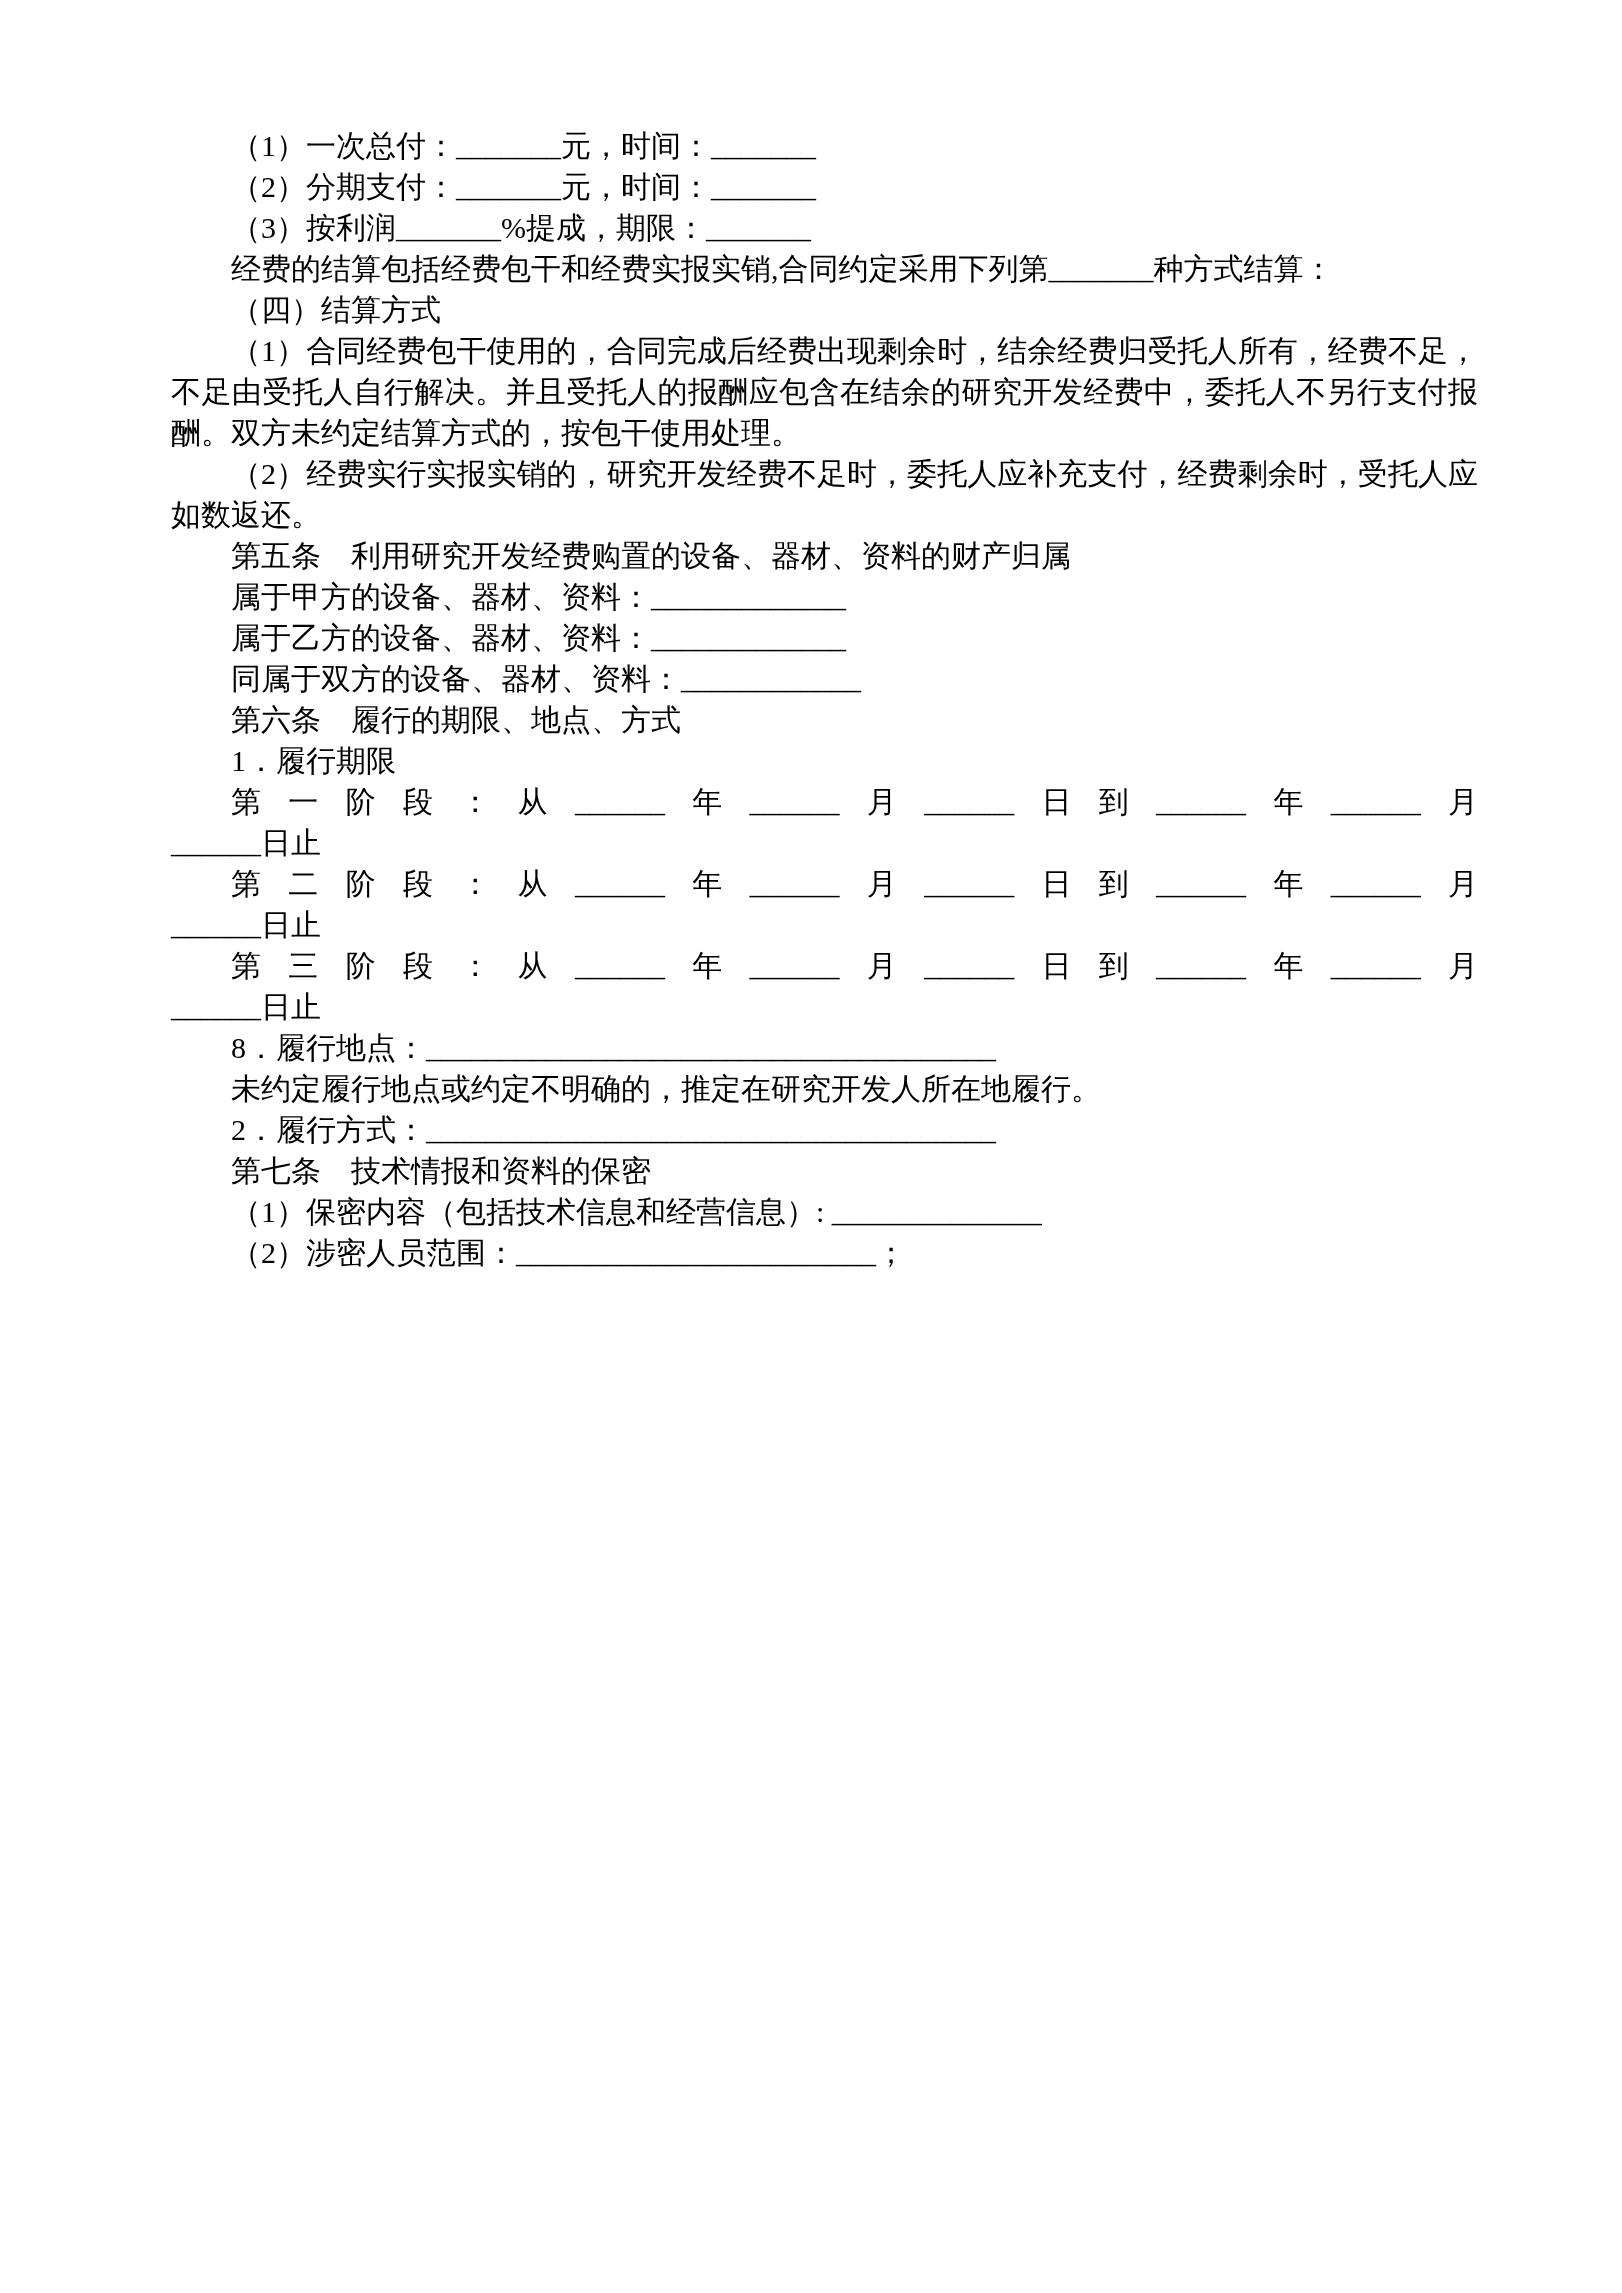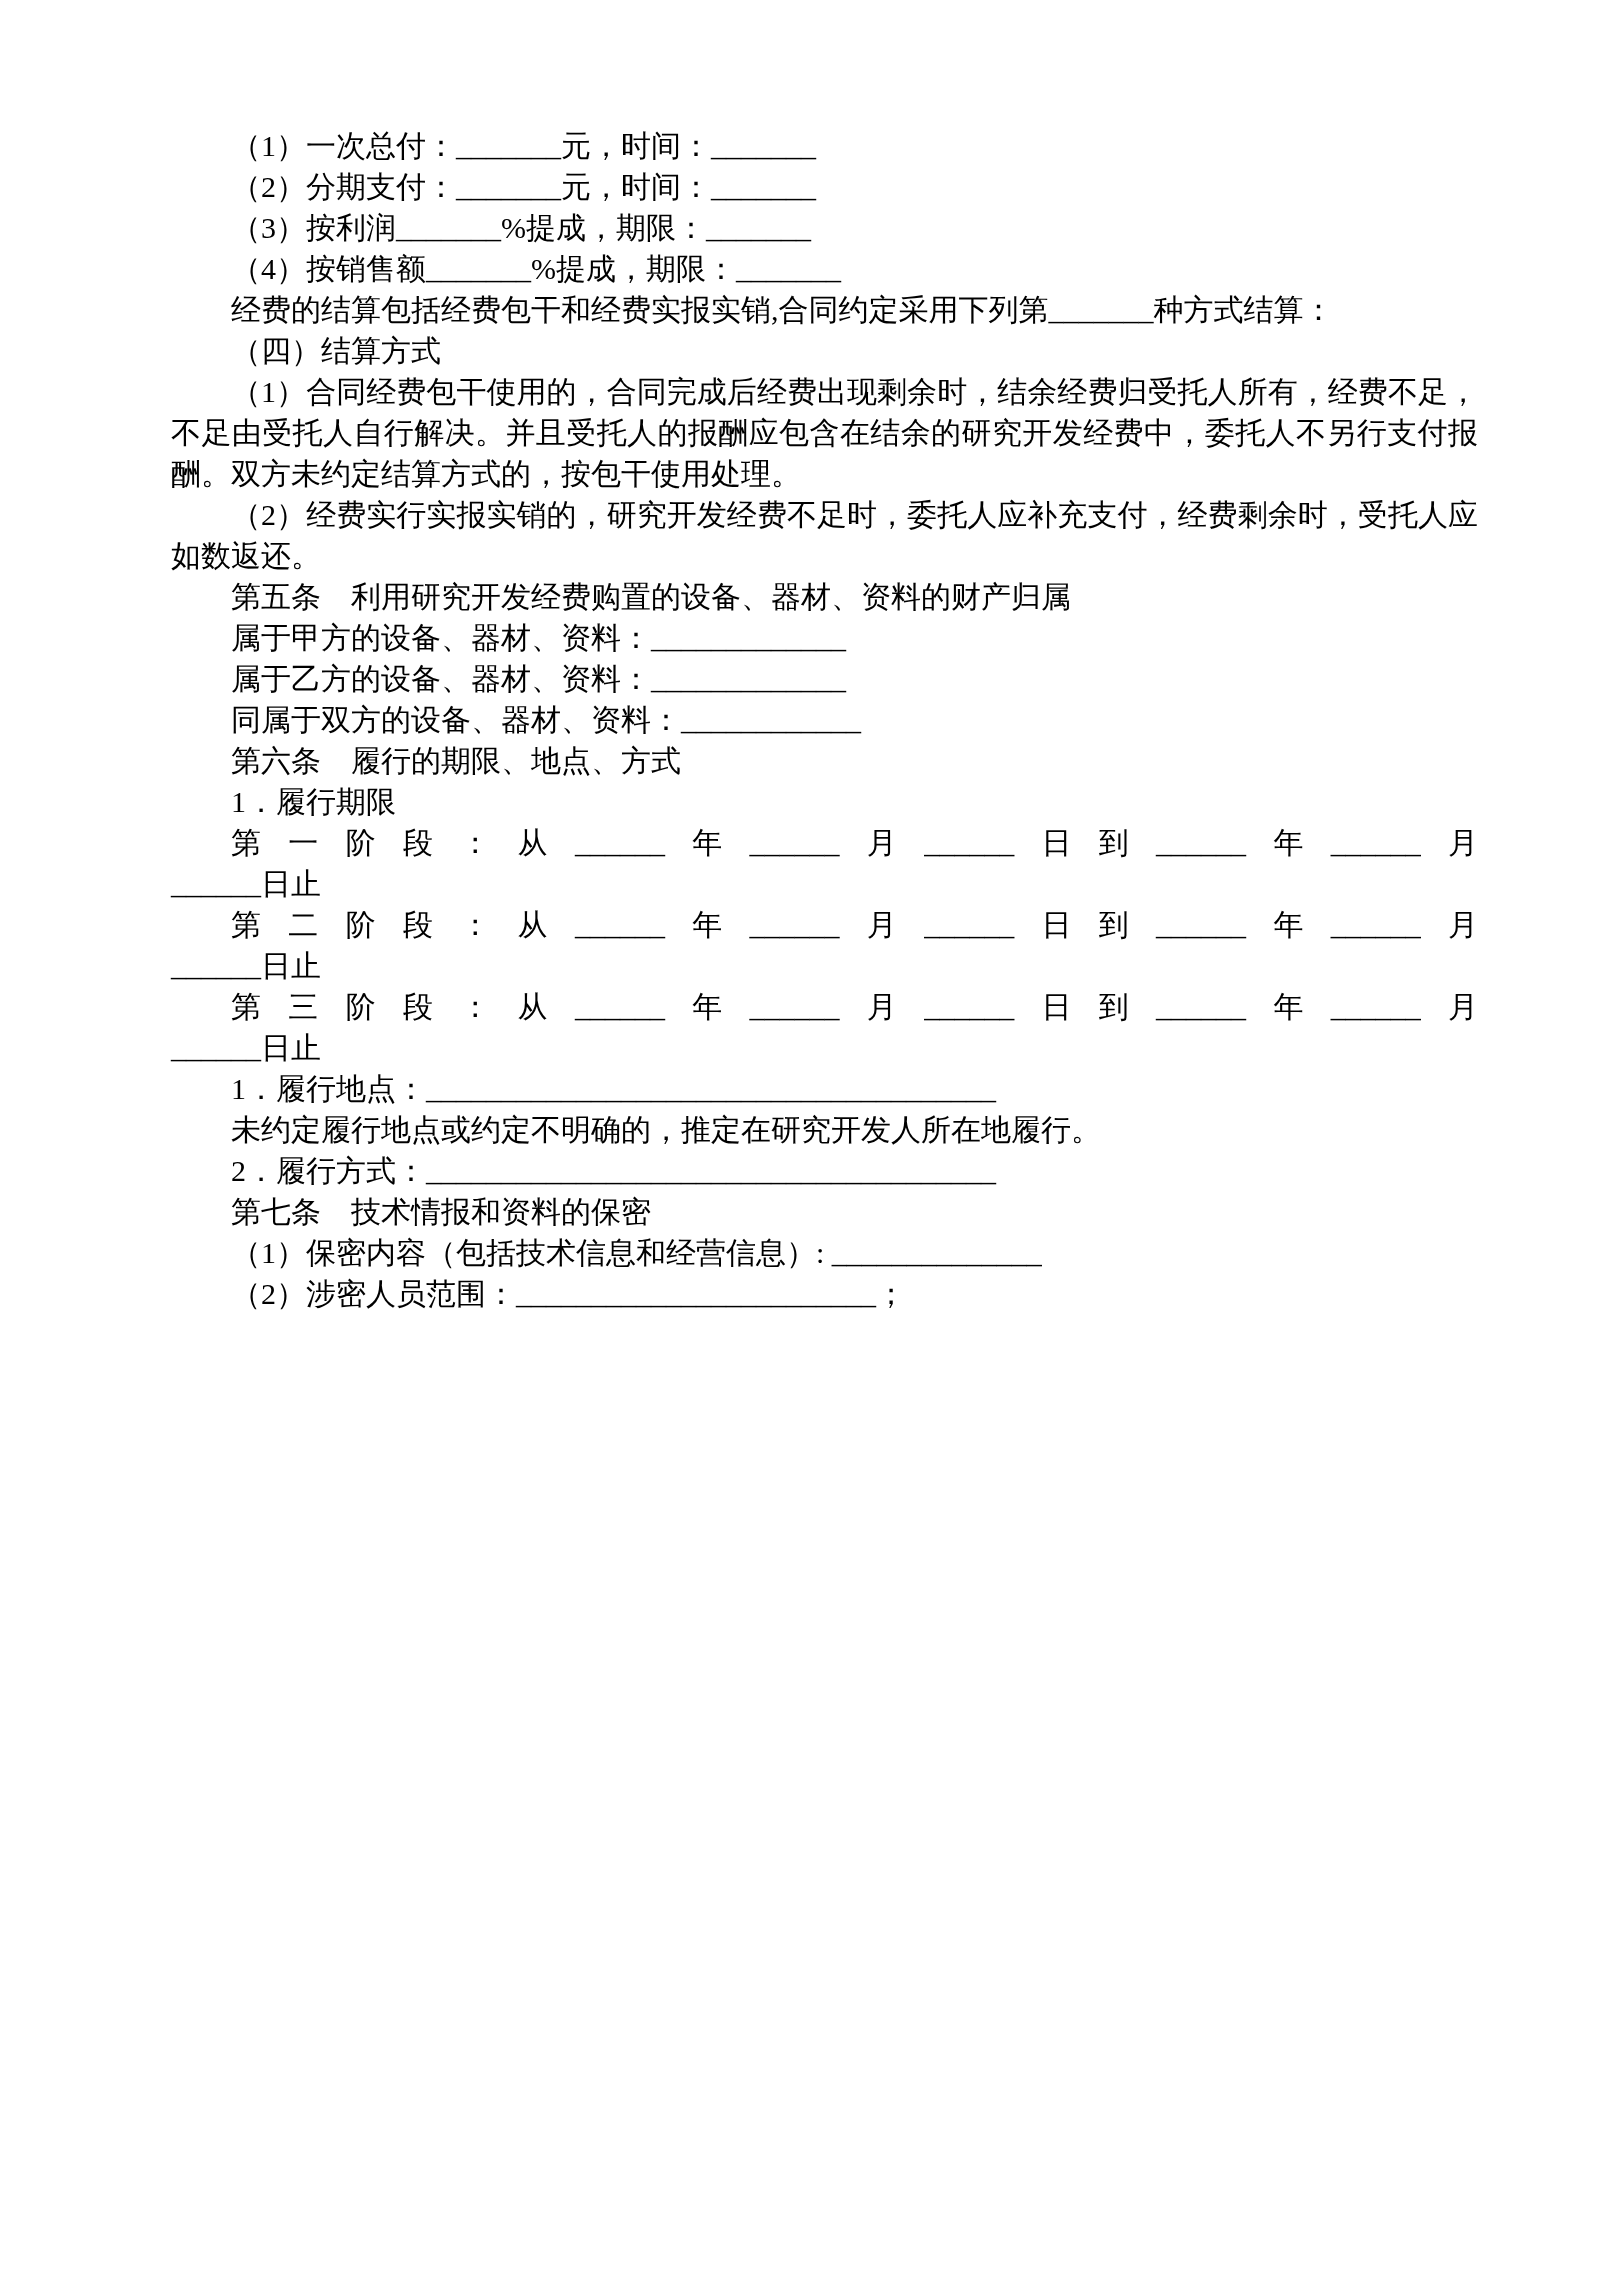--- a/index.html
+++ b/index.html
@@ -34,38 +34,37 @@
   .v-cont   { text-indent: 0; }
 </style>
 </head>
 <body>
 
 <div class="page">
   <div id="doc-body">
       <p class="para v-indent">（1）一次总付：_______元，时间：_______</p>
       <p class="para v-indent">（2）分期支付：_______元，时间：_______</p>
       <p class="para v-indent">（3）按利润_______%提成，期限：_______</p>
-      <p class="para v-indent">（4）按销售额_______%提成，期限：_______</p>
       <p class="para v-indent">经费的结算包括经费包干和经费实报实销,合同约定采用下列第_______种方式结算：</p>
       <p class="para v-indent">（四）结算方式</p>
       <p class="para v-indent">（1）合同经费包干使用的，合同完成后经费出现剩余时，结余经费归受托人所有，经费不足，不足由受托人自行解决。并且受托人的报酬应包含在结余的研究开发经费中，委托人不另行支付报酬。双方未约定结算方式的，按包干使用处理。</p>
       <p class="para v-indent">（2）经费实行实报实销的，研究开发经费不足时，委托人应补充支付，经费剩余时，受托人应如数返还。</p>
       <p class="para v-indent">第五条　利用研究开发经费购置的设备、器材、资料的财产归属</p>
       <p class="para v-indent">属于甲方的设备、器材、资料：_____________</p>
       <p class="para v-indent">属于乙方的设备、器材、资料：_____________</p>
       <p class="para v-indent">同属于双方的设备、器材、资料：____________</p>
       <p class="para v-indent">第六条　履行的期限、地点、方式</p>
       <p class="para v-indent">1．履行期限</p>
       <p class="para v-stage">第一阶段：从______年______月______日到______年______月</p>
       <p class="para v-cont">______日止</p>
       <p class="para v-stage">第二阶段：从______年______月______日到______年______月</p>
       <p class="para v-cont">______日止</p>
       <p class="para v-stage">第三阶段：从______年______月______日到______年______月</p>
       <p class="para v-cont">______日止</p>
-      <p class="para v-indent">1．履行地点：______________________________________</p>
+      <p class="para v-indent">8．履行地点：______________________________________</p>
       <p class="para v-indent">未约定履行地点或约定不明确的，推定在研究开发人所在地履行。</p>
       <p class="para v-indent">2．履行方式：______________________________________</p>
       <p class="para v-indent">第七条　技术情报和资料的保密</p>
       <p class="para v-indent">（1）保密内容（包括技术信息和经营信息）: ______________</p>
       <p class="para v-indent">（2）涉密人员范围：________________________；</p>
     </div>
 </div>
 
 
 </body></html>

